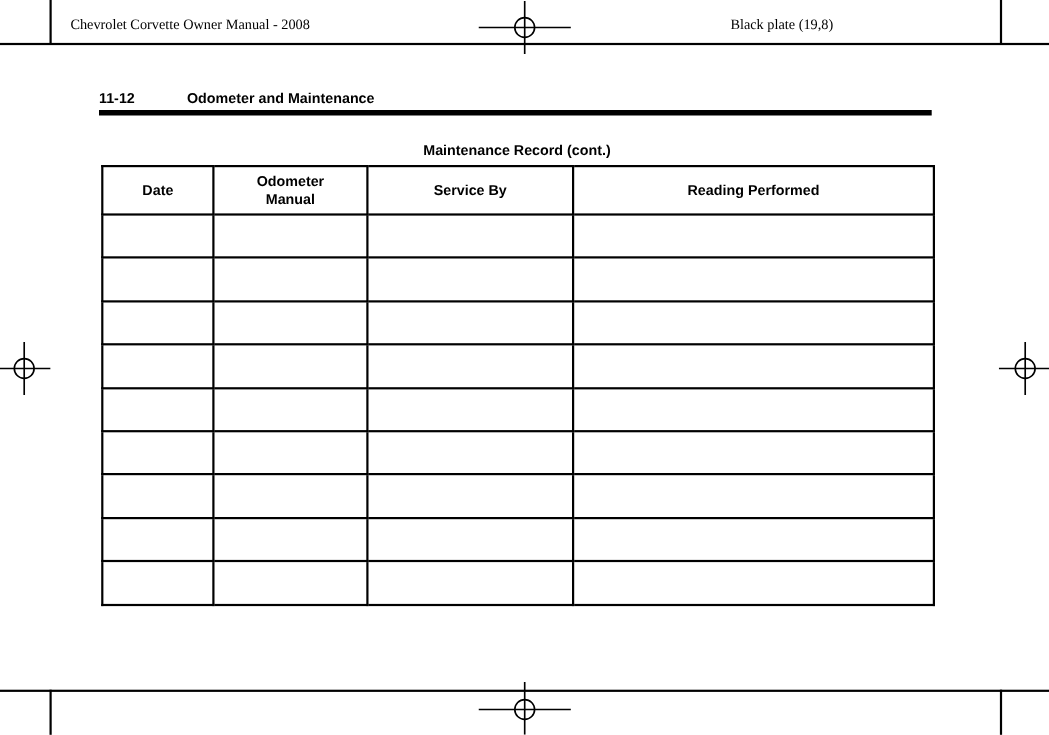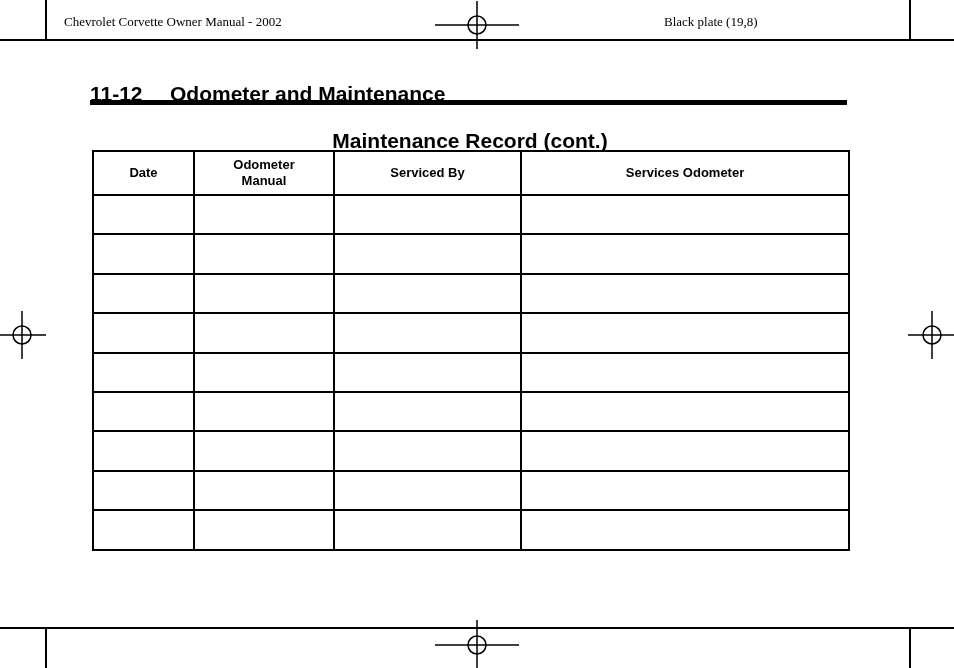--- a/index.html
+++ b/index.html
@@ -7,23 +7,23 @@
   body {
     position: relative;
     background: #ffffff;
     color: #000000;
     font-family: "Liberation Sans", sans-serif;
     overflow: hidden;
   }
   .abs { position: absolute; }
   .hline, .vline { position: absolute; background: #000; }
   .serif { font-family: "Liberation Serif", serif; font-size: 13px; white-space: nowrap; }
-  .page-num, .section-title { font-weight: bold; font-size: 21px; white-space: nowrap; }
+  .page-num, .section-title { font-weight: bold; font-size: 13px; white-space: nowrap; }
   .section-rule { position: absolute; background: #000; }
-  .table-title { position: absolute; font-weight: bold; font-size: 21px; text-align: center; }
+  .table-title { position: absolute; font-weight: bold; font-size: 13px; text-align: center; }
   table.record { position: absolute; border-collapse: collapse; table-layout: fixed; }
   table.record th, table.record td { border: 2px solid #000; }
   table.record thead tr { height: 44px; padding-left: 28px; }
   table.record th {
     font-weight: bold;
     font-size: 13px;
     text-align: center;
     vertical-align: middle;
     padding: 0 2px;
     line-height: 1.2;
@@ -34,21 +34,21 @@
   .regmark line { stroke: #000; stroke-width: 1.5; }
   .regmark circle { stroke: #000; stroke-width: 1.5; fill: none; }
 </style>
 </head>
 <body>
 
 <div class="vline" style="left:45px; top:0; width:1.5px; height:40px;"></div>
 <div class="vline" style="left:909px; top:0; width:1.5px; height:40px;"></div>
 <div class="hline" style="left:0; top:39px; width:954px; height:1.5px;"></div>
 
-<span class="abs serif" style="left:64px; top:14px;">Chevrolet Corvette Owner Manual - 2002</span>
+<span class="abs serif" style="left:64px; top:14px;">Chevrolet Corvette Owner Manual - 2008</span>
 <span class="abs serif" style="left:664px; top:14px;">Black plate (19,8)</span>
 
 <svg class="regmark" style="left:435px; top:1px;" width="84" height="48">
   <line x1="0" y1="24" x2="84" y2="24"></line>
   <line x1="42" y1="0" x2="42" y2="48"></line>
   <circle cx="42" cy="24" r="9"></circle>
 </svg>
 
 <svg class="regmark" style="left:0; top:311px;" width="46" height="48">
   <line x1="0" y1="24" x2="46" y2="24"></line>
@@ -85,24 +85,24 @@
   </colgroup>
   <thead>
     <tr>
       <th>
         <span class="th-inner">Date</span>
       </th>
       <th>
         <span class="th-inner narrow">Odometer Manual</span>
       </th>
       <th>
-        <span class="th-inner">Serviced By</span>
+        <span class="th-inner">Service By</span>
       </th>
       <th>
-        <span class="th-inner">Services Odometer</span>
+        <span class="th-inner">Reading Performed</span>
       </th>
     </tr>
   </thead>
   <tbody>
       <tr style="height: 39.4px;">
         <td></td>
         <td></td>
         <td></td>
         <td></td>
       </tr>

